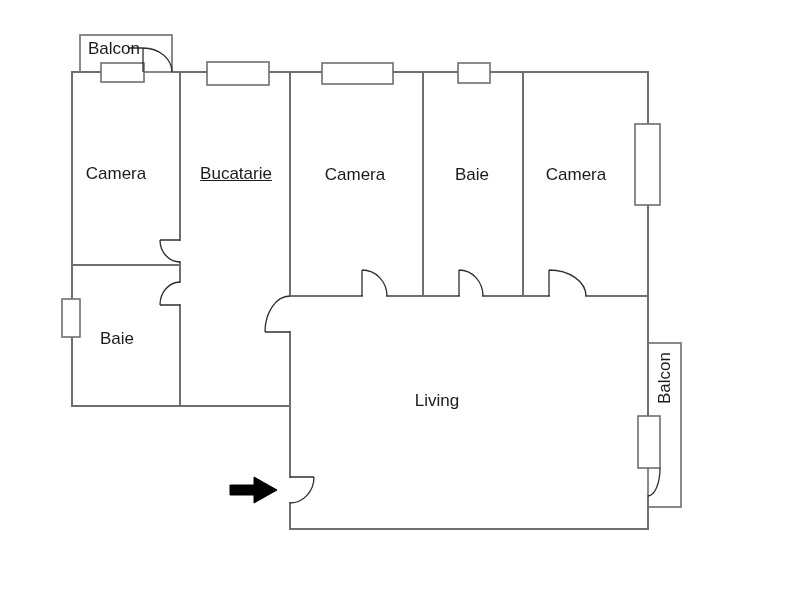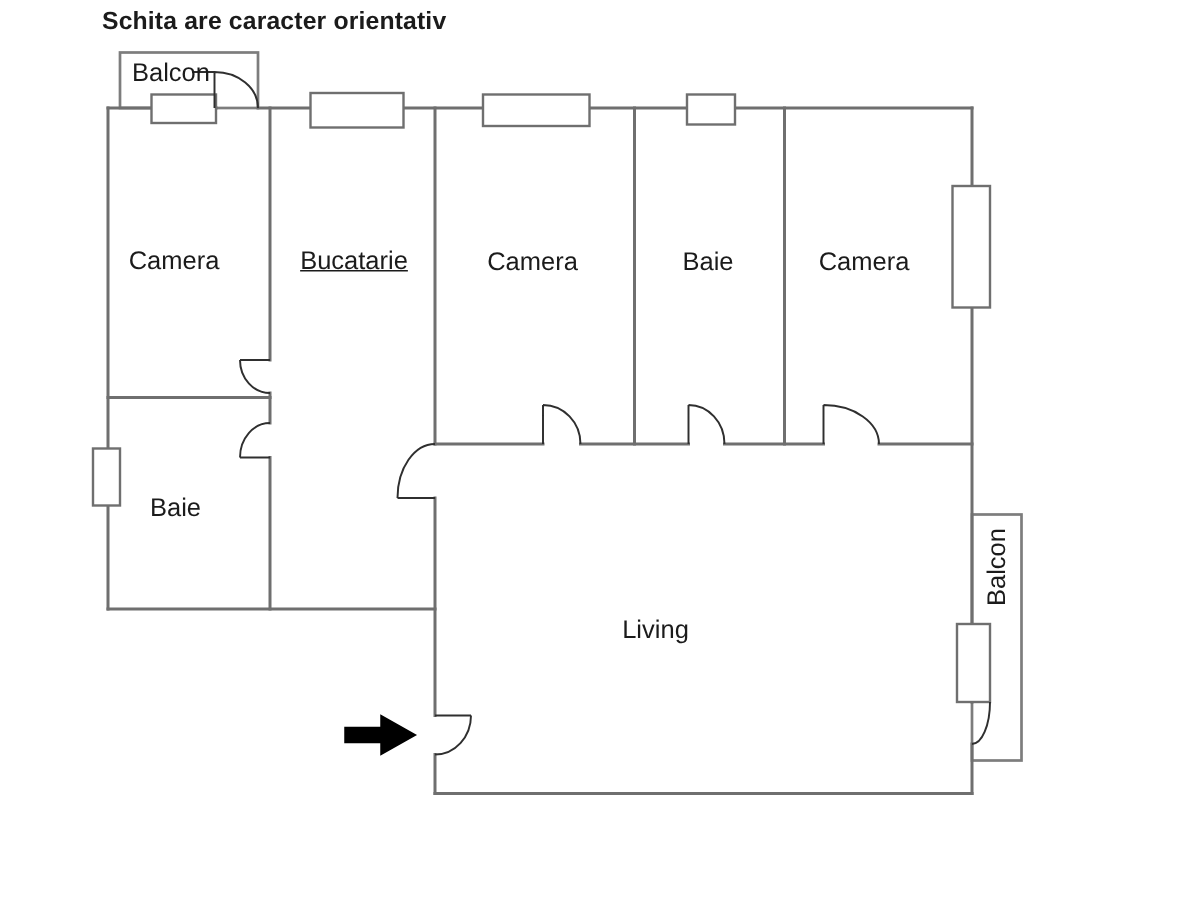--- a/index.html
+++ b/index.html
@@ -58,25 +58,24 @@
       <path d="M 160 305 L 180 305 M 180 282 A 20 23 0 0 0 160 305" fill="none" stroke="#2f2f2f" stroke-width="1.3"></path>
       <path d="M 265 332 L 290 332 M 265 332 A 25 36 0 0 1 290 296" fill="none" stroke="#2f2f2f" stroke-width="1.3"></path>
       <path d="M 362 296 L 362 270 M 362 270 A 25 26 0 0 1 387 296" fill="none" stroke="#2f2f2f" stroke-width="1.3"></path>
       <path d="M 459 296 L 459 270 M 459 270 A 24 26 0 0 1 483 296" fill="none" stroke="#2f2f2f" stroke-width="1.3"></path>
       <path d="M 549 296 L 549 270 M 549 270 A 37 26 0 0 1 586 296" fill="none" stroke="#2f2f2f" stroke-width="1.3"></path>
       <path d="M 290 477 L 314 477 M 314 477 A 24 26 0 0 1 290 503" fill="none" stroke="#2f2f2f" stroke-width="1.3"></path>
       <path d="M 660 468 A 12 28 0 0 1 648 496" fill="none" stroke="#2f2f2f" stroke-width="1.3"></path>
       <polygon points="230,485 254,485 254,477 277,490 254,503 254,495 230,495" fill="#000000" stroke="#000000"></polygon>
     </svg>
 
-  <div class="plan-title">Schita are caracter orientativ</div>
 
   <div class="room-label" style="left:114px;top:49px;">Balcon</div>
   <div class="room-label" style="left:116px;top:174px;">Camera</div>
   <div class="room-label" style="left:236px;top:174px;text-decoration:underline;">Bucatarie</div>
   <div class="room-label" style="left:355px;top:175px;">Camera</div>
   <div class="room-label" style="left:472px;top:175px;">Baie</div>
   <div class="room-label" style="left:576px;top:175px;">Camera</div>
   <div class="room-label" style="left:117px;top:339px;">Baie</div>
-  <div class="room-label" style="left:437px;top:401px;margin-top:19px;">Living</div>
+  <div class="room-label" style="left:437px;top:401px;">Living</div>
   <div class="room-label rotated" style="left:665px;top:378px;">Balcon</div>
 
 </div>
 
 </body></html>

